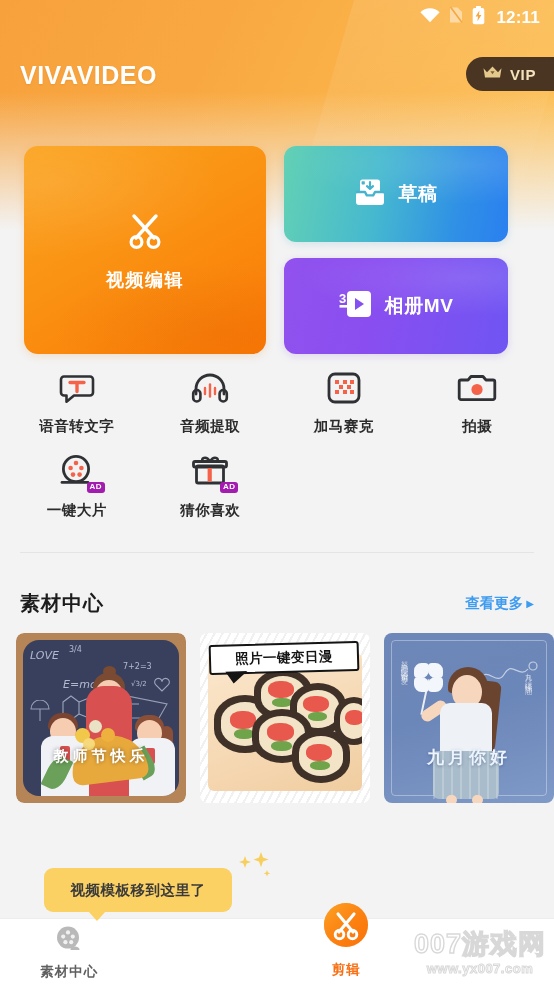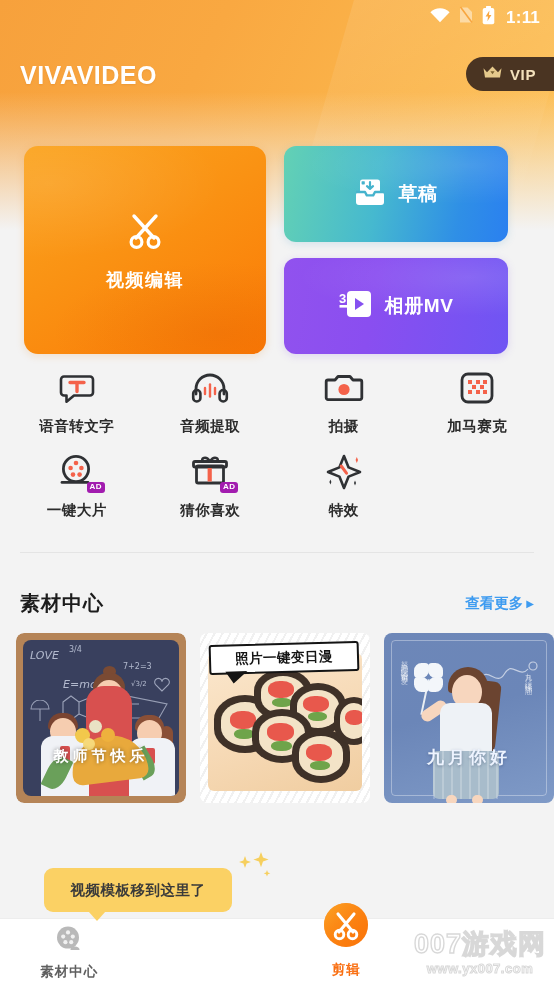--- a/index.html
+++ b/index.html
@@ -161,21 +161,21 @@
   .mcard {
     width: 170px; height: 170px; border-radius: 8px; overflow: hidden;
     position: relative; flex: none;
   }
 
   
   .bb-frame {
     position:absolute; inset:0; background:#b58457; border-radius:8px; padding:7px;
   }
   .bb-inner {
-    position:absolute; inset:7px; background:#39405e; border-radius:8px; overflow:hidden;
+    position:absolute; inset:7px; background:#39405e; border-radius:16px; overflow:hidden;
   }
   .chalk { position:absolute; color:#cdd4e6; font-family:"DejaVu Sans", sans-serif; opacity:.82; }
   .c1 { left:7px;  top:9px;  font-size:11px; font-style:italic; }
   .c2 { left:46px; top:5px;  font-size:8px; }
   .c3 { left:100px;top:22px; font-size:8px; }
   .c4 { left:40px; top:38px; font-size:11px; font-style:italic;}
   .c5 { left:108px;top:40px; font-size:7px; }
   .chalk-fig { position:absolute; stroke:#cdd4e6; fill:none; opacity:.8; }
   .teacher-body { position:absolute; left:63px; top:46px; width:46px; height:124px; background:#d8504f; border-radius:18px 18px 0 0; }
   .teacher-head { position:absolute; left:72px; top:40px; width:28px; height:30px; background:#f6cdb0; border-radius:50%; }
@@ -317,21 +317,21 @@
         <path d="M1.5 1 13 16.5" stroke="#f8a63f" stroke-width="1.6"></path>
       </svg>
     </span>
     <span class="st-icon">
       <svg width="13" height="19" viewBox="0 0 13 19">
         <rect x="4" y="0" width="5" height="2" rx="0.6" fill="#ffffff"></rect>
         <rect x="0.7" y="2" width="11.6" height="16.3" rx="2" fill="#ffffff"></rect>
         <path d="M7.4 4.6 3.6 10.6h2.4l-0.6 4.6 4-6.2H7Z" fill="#f8a63f"></path>
       </svg>
     </span>
-    <span class="st-time">1:11</span>
+    <span class="st-time">12:11</span>
   </div>
 
   <div class="appbar">
     <span class="brand">VIVAVIDEO</span>
     <div class="vip-pill">
       <span>
         <svg width="21" height="15" viewBox="0 0 21 15">
           <path d="M1.5 3.2 5 7.2 10.5 1.6 16 7.2 19.5 3.2 18 12.6H3Z" fill="#e5c98c"></path>
           <path d="M8.4 6.2h4.2l-2.1 3Z" fill="#7b6230"></path>
         </svg>
@@ -409,30 +409,20 @@
           <rect x="3.2" y="22" width="7.2" height="11.5" rx="3.6" fill="none" stroke="#2f3134" stroke-width="2.6"></rect>
           <rect x="29.6" y="22" width="7.2" height="11.5" rx="3.6" fill="none" stroke="#2f3134" stroke-width="2.6"></rect>
           <g stroke="#f4624a" stroke-width="2.4" stroke-linecap="round">
             <path d="M15 20v6"></path>
               <path d="M20 16.5v12"></path>
               <path d="M25 20v6"></path>
           </g>
         </svg>
       </div>
       <span class="feat-label">音频提取</span>
-    </div>
-
-    <div class="feat">
-      <div class="feat-ico-wrap">
-        <svg width="40" height="40" viewBox="0 0 40 40">
-          <path d="M4 12h7l3-3.5h12L29 12h7a1.8 1.8 0 0 1 1.8 1.8v16A1.8 1.8 0 0 1 36 31.6H4A1.8 1.8 0 0 1 2.2 29.8v-16A1.8 1.8 0 0 1 4 12Z" fill="none" stroke="#2f3134" stroke-width="2.8" stroke-linejoin="round"></path>
-          <circle cx="20" cy="21.5" r="5.6" fill="#f4624a"></circle>
-        </svg>
-      </div>
-      <span class="feat-label">拍摄</span>
     </div>
 
     <div class="feat">
       <div class="feat-ico-wrap">
         <svg width="40" height="40" viewBox="0 0 40 40">
           <rect x="5" y="6" width="30" height="28" rx="6" fill="none" stroke="#2f3134" stroke-width="2.8"></rect>
           <g fill="#f4624a">
             <rect x="11" y="12" width="4" height="4"></rect>
               <rect x="19" y="12" width="4" height="4"></rect>
               <rect x="26" y="12" width="4" height="4"></rect>
@@ -443,20 +433,30 @@
               <rect x="26" y="22" width="4" height="4"></rect>
           </g>
         </svg>
       </div>
       <span class="feat-label">加马赛克</span>
     </div>
 
     <div class="feat">
       <div class="feat-ico-wrap">
         <svg width="40" height="40" viewBox="0 0 40 40">
+          <path d="M4 12h7l3-3.5h12L29 12h7a1.8 1.8 0 0 1 1.8 1.8v16A1.8 1.8 0 0 1 36 31.6H4A1.8 1.8 0 0 1 2.2 29.8v-16A1.8 1.8 0 0 1 4 12Z" fill="none" stroke="#2f3134" stroke-width="2.8" stroke-linejoin="round"></path>
+          <circle cx="20" cy="21.5" r="5.6" fill="#f4624a"></circle>
+        </svg>
+      </div>
+      <span class="feat-label">拍摄</span>
+    </div>
+
+    <div class="feat">
+      <div class="feat-ico-wrap">
+        <svg width="40" height="40" viewBox="0 0 40 40">
           <circle cx="19" cy="17" r="12.6" fill="none" stroke="#2f3134" stroke-width="2.8"></circle>
           <g fill="#f4624a">
             <circle cx="19" cy="11" r="2.3"></circle>
               <circle cx="13.6" cy="16" r="2.3"></circle>
             <circle cx="24.4" cy="16" r="2.3"></circle>
               <circle cx="16" cy="22.6" r="2.3"></circle>
             <circle cx="22.6" cy="22.6" r="2.3"></circle>
           </g>
           <path d="M5 30.4h26" stroke="#2f3134" stroke-width="2.8" stroke-linecap="round"></path>
         </svg>
@@ -471,32 +471,20 @@
           <rect x="6.5" y="14" width="27" height="17" rx="1.6" fill="none" stroke="#2f3134" stroke-width="2.8"></rect>
           <rect x="3.5" y="9.5" width="33" height="5.5" rx="1.6" fill="none" stroke="#2f3134" stroke-width="2.8"></rect>
           <path d="M20 9.5c-4-6.5-10-3-7 0M20 9.5c4-6.5 10-3 7 0" fill="none" stroke="#2f3134" stroke-width="2.6"></path>
           <rect x="17.6" y="16" width="4.2" height="13.5" fill="#f4624a"></rect>
         </svg>
         <span class="ad-badge">AD</span>
       </div>
       <span class="feat-label">猜你喜欢</span>
     </div>
 
-    <div class="feat">
-      <div class="feat-ico-wrap">
-        <svg width="40" height="40" viewBox="0 0 40 40">
-          <path d="M20 4 L24.6 15.4 L36 20 L24.6 24.6 L20 36 L15.4 24.6 L4 20 L15.4 15.4Z" fill="none" stroke="#2f3134" stroke-width="2.6" stroke-linejoin="round"></path>
-          <path d="M17.2 14 L22.5 21.2" stroke="#f4624a" stroke-width="3" stroke-linecap="round"></path>
-          <path d="M32.8 5 L34 8 L32.8 11 L31.6 8Z" fill="#f4624a"></path>
-          <path d="M6.4 27.5 L7.4 30 L6.4 32.5 L5.4 30Z" fill="#2f3134"></path>
-          <path d="M31 28.5 L32 31 L31 33.5 L30 31Z" fill="#2f3134"></path>
-        </svg>
-      </div>
-      <span class="feat-label">特效</span>
-    </div>
 
   </div>
 
   <div class="divider"></div>
 
   <div class="mc-head">
     <span class="mc-title">素材中心</span>
     <span class="mc-more">
       <span>查看更多</span>
       <span class="mc-arrow">▶</span>

